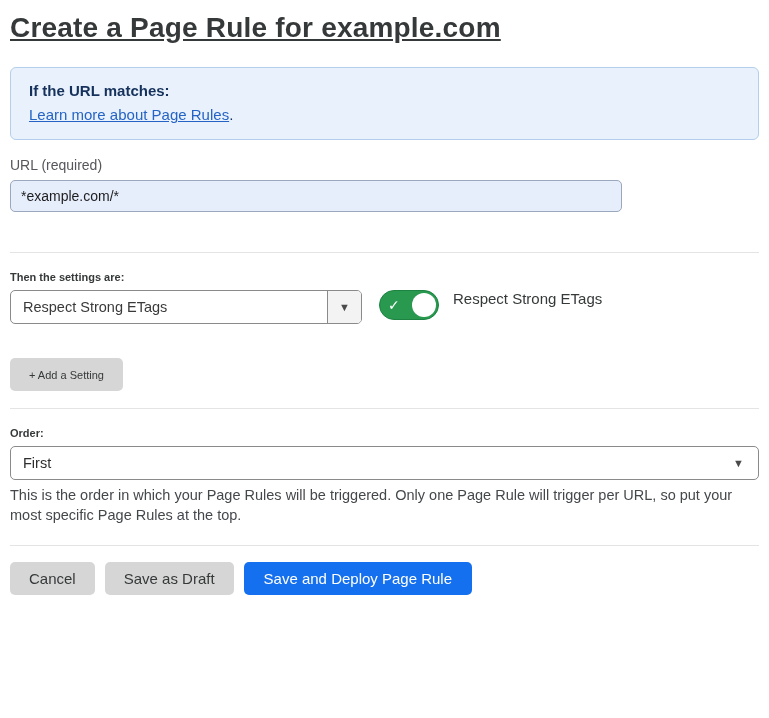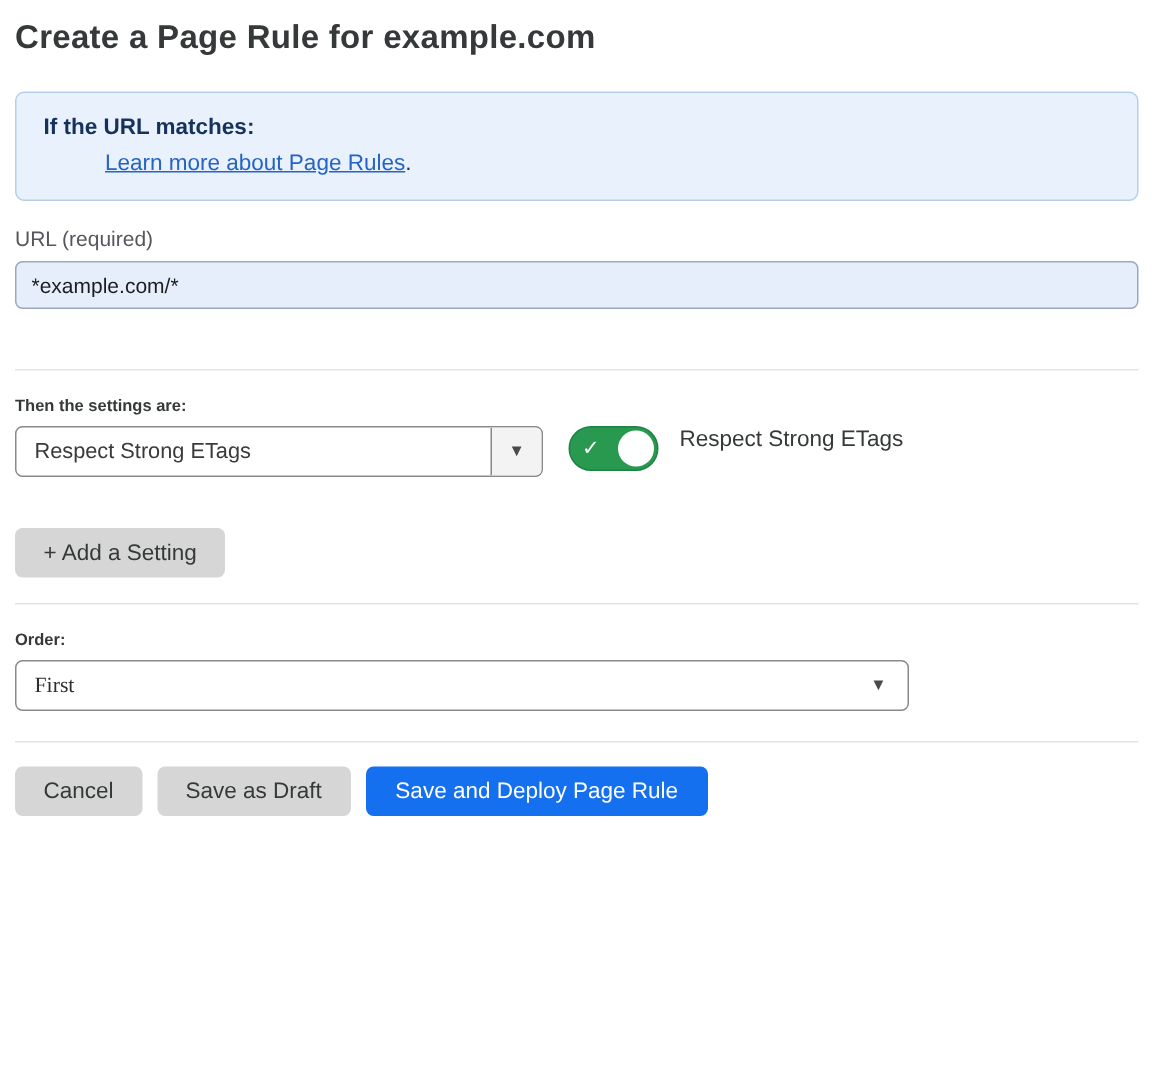--- a/index.html
+++ b/index.html
@@ -9,38 +9,38 @@
     --text-dark:#36393a; --label-gray:#56565c; --divider:#e4e4e4; --select-border:#8a8a8a;
   }
   *{box-sizing:border-box;margin:0;padding:0;}
   html,body{background:#fff;}
   body{
     font-family:"Liberation Sans","DejaVu Sans",sans-serif;
     color:var(--text-dark);
     width:769px; height:718px; overflow:hidden;
   }
   .container{padding:10px 10px 0 10px;width:769px;}
-  .page-title{font-size:22px;font-weight:700;color:var(--text-dark);letter-spacing:.2px;margin-top:2px;}
+  .page-title{font-size:28px;font-weight:700;color:var(--text-dark);letter-spacing:.2px;margin-top:2px;text-decoration:underline;}
   .info-box{
     margin-top:23px;
     background:var(--info-bg);
     border:1px solid var(--info-border);
     border-radius:6px;
     padding:11px 15px 12px 18px;
     color:var(--info-text);
     font-size:15px;
     line-height:24px;
   }
   .info-box .info-heading{font-weight:700;}
-  .info-box a{color:var(--link);text-decoration:underline;cursor:pointer;margin-left:41px;}
+  .info-box a{color:var(--link);text-decoration:underline;cursor:pointer;}
   .field-label{margin-top:17px;font-size:14px;color:var(--label-gray);}
   .url-input{
     display:block;
     margin-top:7px;
-    width:749px;height:32px;
+    width:612px;height:32px;
     background:var(--url-input-bg);
     border:1px solid var(--url-input-border);
     border-radius:5px;
     padding:0 10px;
     font-family:inherit;
     font-size:14px;color:#1d1d1f;
   }
   .divider{border:none;border-top:1px solid var(--divider);height:0;}
   .divider-1{margin-top:40px;}
   .divider-2{margin-top:17px;}
@@ -75,22 +75,22 @@
     position:absolute;right:2px;top:50%;transform:translateY(-50%);
     width:24px;height:24px;border-radius:50%;background:#fff;
   }
   .toggle-label{margin-left:14px;font-size:15px;color:var(--text-dark);}
   .btn{
     display:inline-flex;align-items:center;justify-content:center;
     height:33px;border:none;border-radius:5px;cursor:pointer;
     font-family:inherit;font-size:15px;color:var(--text-dark);
     background:var(--gray-button);padding:0 19px;
   }
-  .add-setting-btn{margin-top:34px;font-size:15px;}
-  .order-select{width:596px;margin-top:7px;position:relative;border-radius:5px;font-family:Liberation Serif, serif;}
+  .add-setting-btn{margin-top:34px;font-size:11px;}
+  .order-select{width:749px;margin-top:7px;position:relative;border-radius:5px;}
   .order-select .select-value{font-size:14.5px;color:#2e2e2e;}
   .order-select .plain-arrow{display:flex;align-items:center;padding-right:14px;}
   .help-text{
     margin-top:5px;font-size:14.5px;line-height:20px;color:#45484b;width:749px;
   }
   .actions{margin-top:16px;display:flex;align-items:center;}
   .actions .btn + .btn{margin-left:10px;}
   .btn-primary{background:var(--primary-button);color:#fff;padding:0 20px;}
 </style>
 </head>
@@ -134,20 +134,21 @@
   <h2 class="section-heading">Order:</h2>
 
 
   <div class="select-box order-select">
     <span class="select-value">First</span>
     <span class="plain-arrow">
       <span class="chevron">▼</span>
     </span>
   </div>
 
+  <p class="help-text">This is the order in which your Page Rules will be triggered. Only one Page Rule will trigger per URL, so put your most specific Page Rules at the top.</p>
 
   <hr class="divider divider-3">
 
   <div class="actions">
     <button class="btn">Cancel</button>
     <button class="btn">Save as Draft</button>
     <button class="btn btn-primary">Save and Deploy Page Rule</button>
   </div>
 
 </div>

